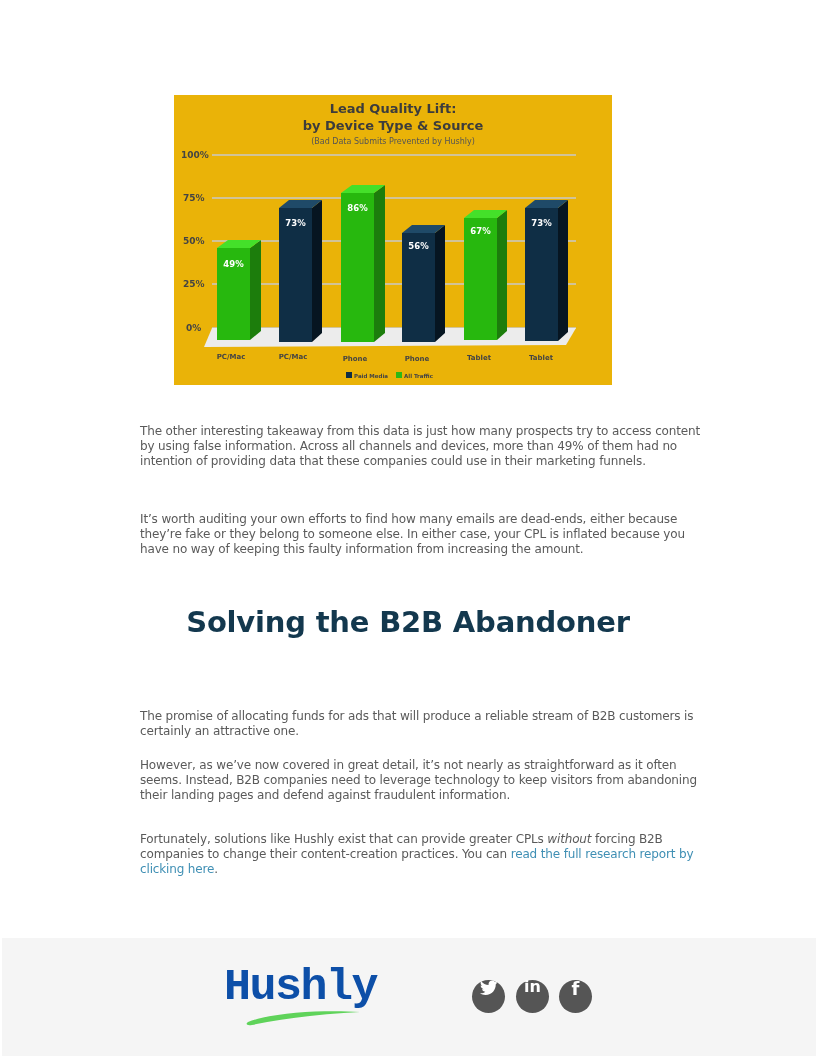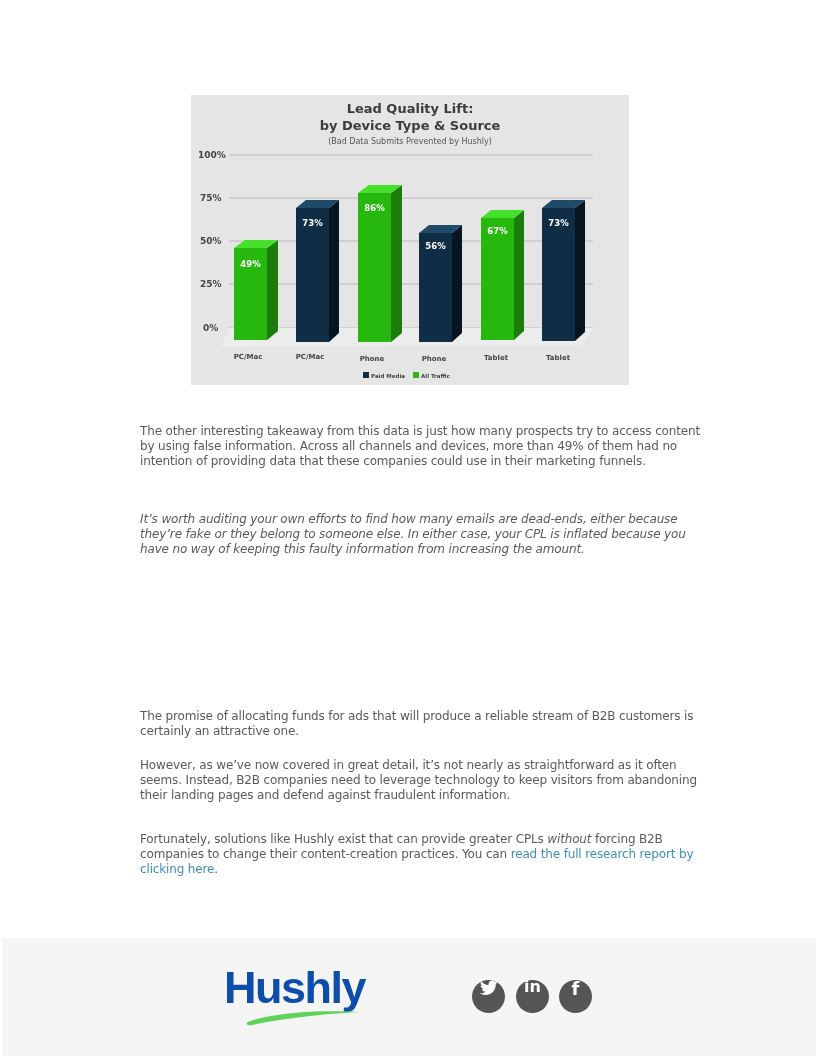--- a/index.html
+++ b/index.html
@@ -1,22 +1,22 @@
 <!DOCTYPE html>
 <html><head>
 <meta charset="utf-8">
 <style>
   html, body { margin: 0; padding: 0; }
   body {
     width: 816px; height: 1056px; background: #ffffff; position: relative; overflow: hidden;
     font-family: "DejaVu Sans", "Liberation Sans", sans-serif;
   }
   .chart-box {
-    position: absolute; left: 191px; top: 95px; width: 438px; height: 290px;
-    background: #e5e5e5;
+    position: absolute; left: 174px; top: 95px; width: 438px; height: 290px;
+    background: #eab308;
   }
   .chart-svg { position: absolute; left: 0; top: 0; }
   .body-text {
     position: absolute; left: 124px; width: 575px;
     font-size: 12px; line-height: 15px; color: #5a5a5a; margin: 16px;
     letter-spacing: -0.15px;
   }
   .body-text a { color: #3f8fb4; text-decoration: none; }
   .body-text em { }
   .heading {
@@ -25,21 +25,21 @@
     color: #13384e; letter-spacing: -0.2px;
   }
   .footer {
     position: absolute; left: 2px; top: 938px; width: 814px; height: 118px;
     background: #f5f5f5;
   }
   .logo {
     position: absolute; left: 224px; top: 966px; width: 160px; height: 62px;
   }
   .logo-text {
-    position: absolute; left: 0; top: -4px; font-family: Liberation Sans, sans-serif;
+    position: absolute; left: 0; top: -4px; font-family: Liberation Mono, monospace;
     font-size: 45px; font-weight: 700; color: #0d4fa8; letter-spacing: -1.5px;
   }
   .logo-swoosh { position: absolute; left: 20px; top: 40px; }
   .social {
     position: absolute; top: 980px; width: 33px; height: 33px; border-radius: 50%;
     background: #555555; color: #ffffff; display: flex; align-items: flex-start; justify-content: center;
     cursor: pointer;
   }
   .social svg { display: block; }
 </style>
@@ -125,24 +125,24 @@
     <g>
       <rect x="172" y="277" width="6" height="6" fill="#0f2e45"></rect>
       <text x="180" y="282.5" font-family="DejaVu Sans, sans-serif" font-size="5.5" font-weight="bold" fill="#444">Paid Media</text>
       <rect x="222" y="277" width="6" height="6" fill="#2db814"></rect>
       <text x="230" y="282.5" font-family="DejaVu Sans, sans-serif" font-size="5.5" font-weight="bold" fill="#444">All Traffic</text>
     </g>
   </svg>
 </div>
 
 <p class="body-text" style="top:408px;">The other interesting takeaway from this data is just how many prospects try to access content by using false information. Across all channels and devices, more than 49% of them had no intention of providing data that these companies could use in their marketing funnels.</p>
-<p class="body-text" style="top:496px;font-style:italic;">It’s worth auditing your own efforts to find how many emails are dead-ends, either because they’re fake or they belong to someone else. In either case, your CPL is inflated because you have no way of keeping this faulty information from increasing the amount.</p>
+<p class="body-text" style="top:496px;">It’s worth auditing your own efforts to find how many emails are dead-ends, either because they’re fake or they belong to someone else. In either case, your CPL is inflated because you have no way of keeping this faulty information from increasing the amount.</p>
 
 <h2 class="heading">
-  <br>
+  <span>Solving the B2B Abandoner</span><br>
 </h2>
 
 <p class="body-text" style="top:693px;">The promise of allocating funds for ads that will produce a reliable stream of B2B customers is certainly an attractive one.</p>
 <p class="body-text" style="top:742px;">However, as we’ve now covered in great detail, it’s not nearly as straightforward as it often seems. Instead, B2B companies need to leverage technology to keep visitors from abandoning their landing pages and defend against fraudulent information.</p>
 <p class="body-text" style="top:816px;"><span>Fortunately, solutions like Hushly exist that can provide greater CPLs </span><em>without</em><span> forcing B2B companies to change their content-creation practices. You can </span><a href="#">read the full research report by clicking here</a><span>.</span></p>
 
 <div class="footer"></div>
 
 <div class="logo">
   <div class="logo-text">Hushly</div>

